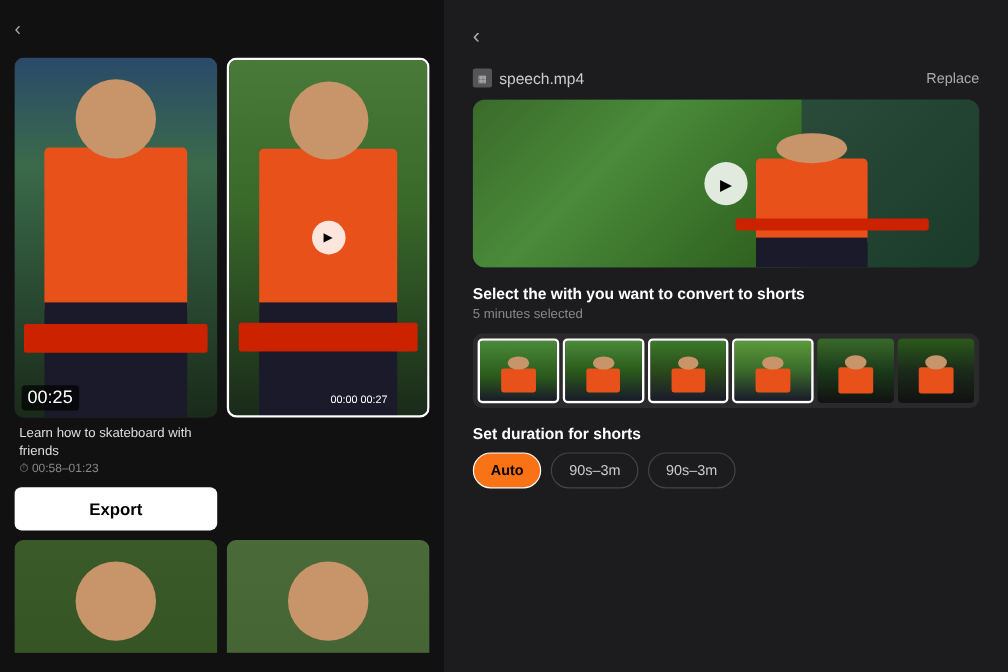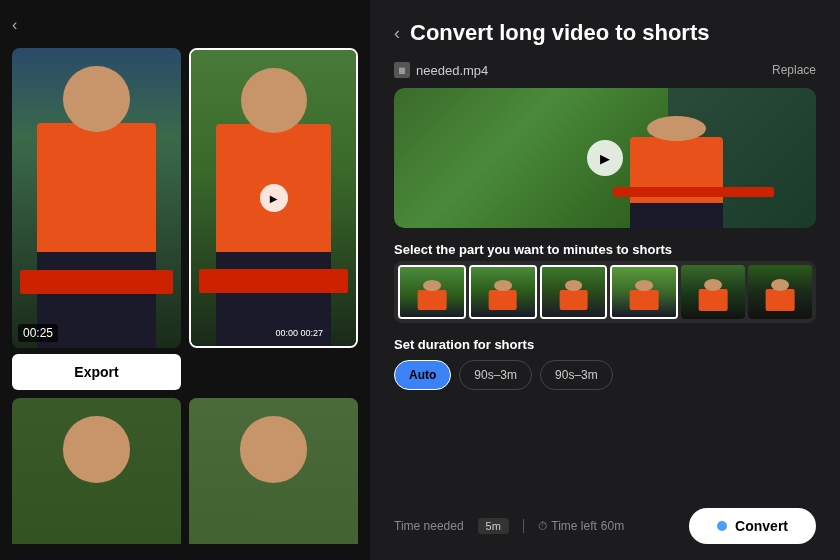--- a/index.html
+++ b/index.html
@@ -100,21 +100,21 @@
       height: 8%;
       background: #cc2200;
       border-radius: 2px;
     }
     .thumb-timestamp {
       position: absolute;
       bottom: 6px;
       left: 6px;
       background: rgba(0,0,0,0.7);
       color: #fff;
-      font-size: 12px;
+      font-size: 15px;
       padding: 2px 5px;
       border-radius: 3px;
     }
     .play-icon {
       position: absolute;
       top: 50%;
       left: 50%;
       transform: translate(-50%, -50%);
       width: 28px;
       height: 28px;
@@ -364,21 +364,21 @@
     .dur-btn {
       padding: 7px 14px;
       border-radius: 20px;
       font-size: 12px;
       cursor: pointer;
       border: 1px solid #444;
       background: transparent;
       color: #ccc;
     }
     .dur-btn.active {
-      background: #3b82f6;
+      background: #f97316;
       color: #000;
       font-weight: 600;
       border-color: #fff;
       text-align: right;
     }
     .bottom-bar {
       position: absolute;
       bottom: 16px;
       left: 24px;
       right: 24px;
@@ -443,20 +443,27 @@
     <div style="display:flex;flex-direction:column;">
       <div class="video-thumb">
         <div class="thumb-img person">
           <div class="person-shirt"></div>
           <div class="person-head"></div>
           <div class="person-pants"></div>
           <div class="keyboard-bar"></div>
         </div>
         <div class="thumb-timestamp">00:25</div>
       </div>
+      <div class="video-info">
+        <div class="video-title">Learn how to skateboard with friends</div>
+        <div class="video-duration">
+          <span>⏱</span>
+          <span>00:58–01:23</span>
+        </div>
+      </div>
       <div class="video-actions">
         <button class="btn-export">Export</button>
       </div>
     </div>
 
     <div style="display:flex;flex-direction:column;">
       <div class="video-thumb active">
         <div class="thumb-img person" style="background:linear-gradient(180deg,#4a7a3a 0%,#3a6a2a 40%,#1a2a1a 100%);">
           <div class="person-shirt"></div>
           <div class="person-head"></div>
@@ -488,42 +495,42 @@
         </div>
 
       </div>
     </div>
   </div>
 </div>
 
 <div class="right-panel">
   <div class="panel-header">
     <span class="panel-back">‹</span>
-    <h1 class="panel-title">Convert long video to shorts</h1>
   </div>
 
   <div class="file-row">
     <div class="file-name">
       <div class="file-icon">▦</div>
-      <span>needed.mp4</span>
+      <span>speech.mp4</span>
     </div>
     <button class="replace-btn">Replace</button>
   </div>
 
   <div class="video-preview">
     <div class="preview-bg-hills"></div>
     <div class="preview-person-shirt"></div>
     <div class="preview-person-head"></div>
     <div class="preview-person-pants"></div>
     <div class="preview-keyboard"></div>
     <div class="preview-play">▶</div>
   </div>
 
   <div>
-    <div class="section-title">Select the part you want to minutes to shorts</div>
+    <div class="section-title">Select the with you want to convert to shorts</div>
+    <div class="section-sub">5 minutes selected</div>
     <div class="timeline-strip">
       <div class="timeline-frame selected">
         <div class="frame-inner frame-person">
           <div class="mini-shirt"></div>
           <div class="mini-head"></div>
         </div>
       </div>
       <div class="timeline-frame selected">
         <div class="frame-inner frame-person" style="background:linear-gradient(180deg,#4a8a3a 0%,#2a5a1a 50%,#1a1a2a 100%);">
           <div class="mini-shirt"></div>
@@ -559,29 +566,13 @@
 
   <div class="duration-section">
     <div class="section-title">Set duration for shorts</div>
     <div class="duration-btns">
       <button class="dur-btn active">Auto</button>
       <button class="dur-btn">90s–3m</button>
       <button class="dur-btn">90s–3m</button>
     </div>
   </div>
 
-  <div class="bottom-bar">
-    <div class="time-info">
-      <span>Time needed</span>
-      <span class="time-badge">5m</span>
-      <div class="divider-v"></div>
-      <div class="time-left">
-        <span>⏱</span>
-        <span>Time left</span>
-        <span>60m</span>
-      </div>
-    </div>
-    <button class="convert-btn">
-      <span class="convert-dot"></span>
-      <span>Convert</span>
-    </button>
-  </div>
 </div>
 
 </body></html>

